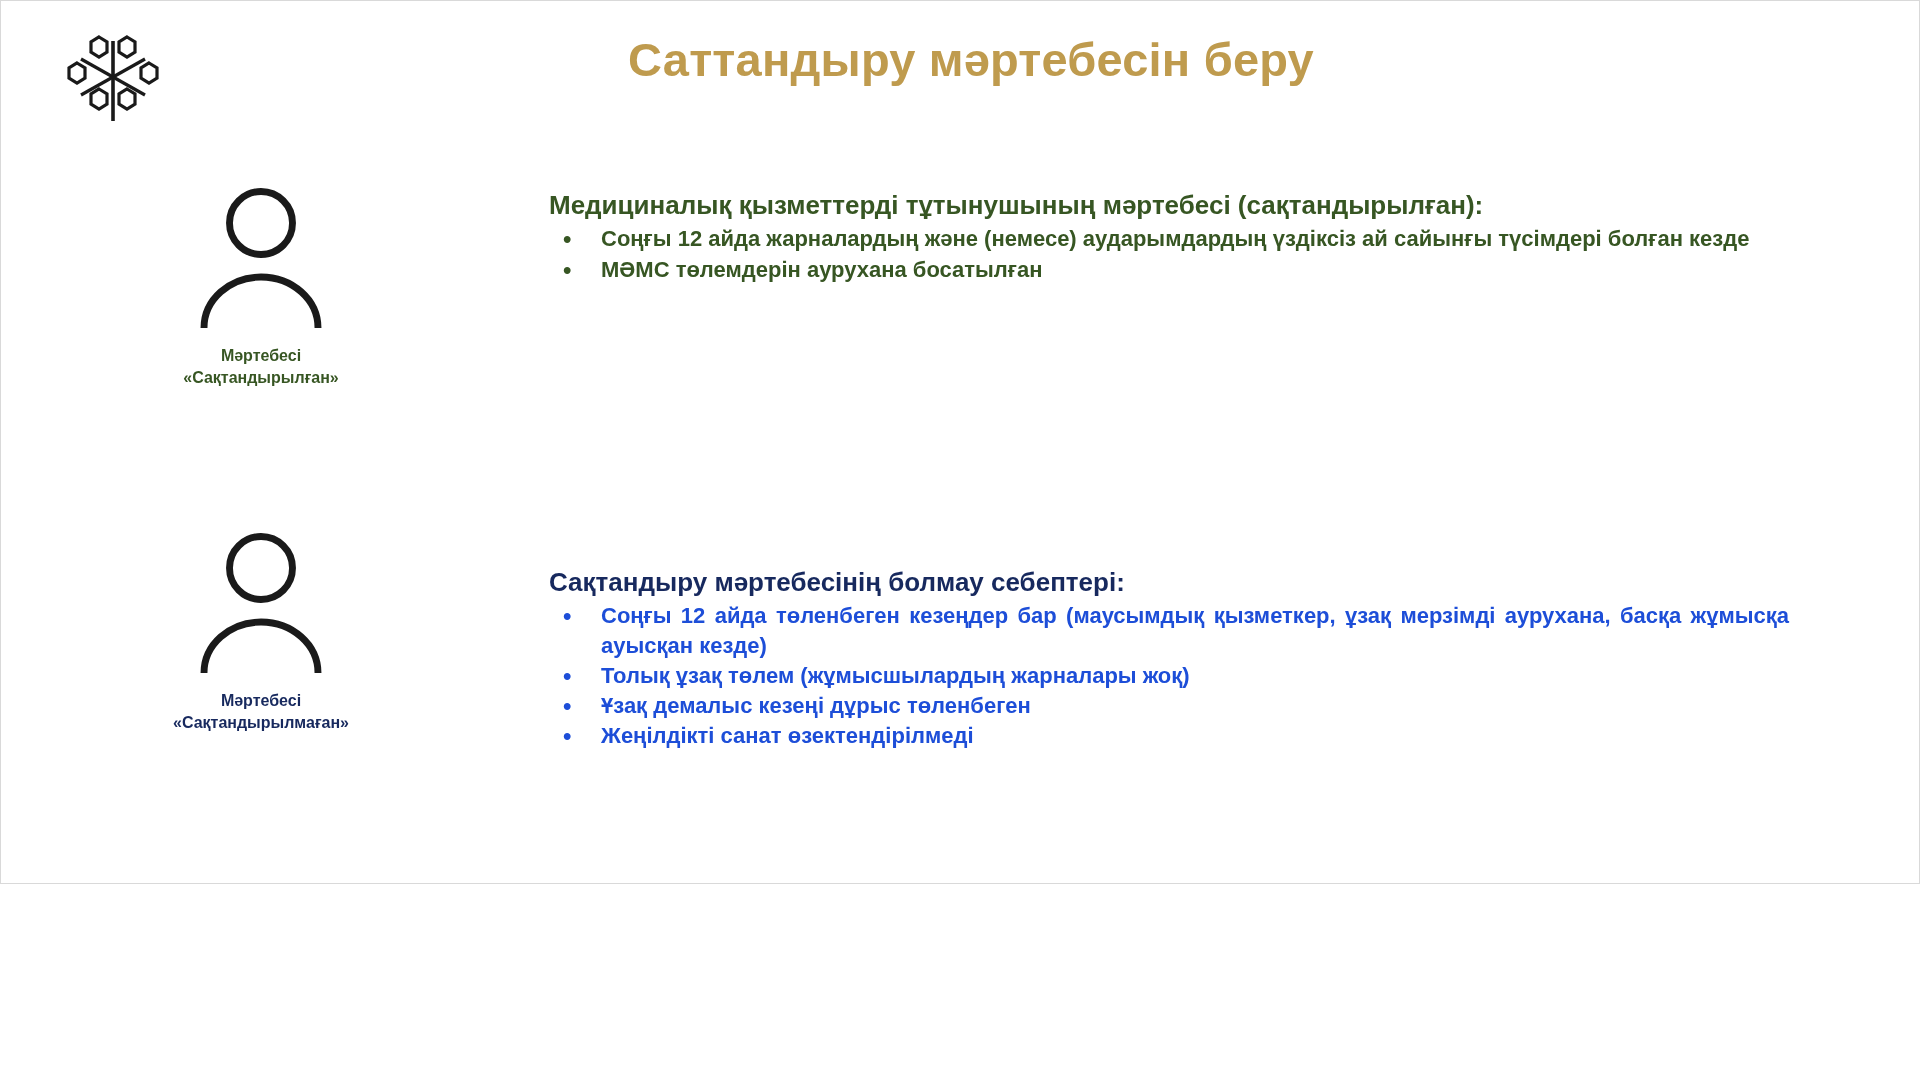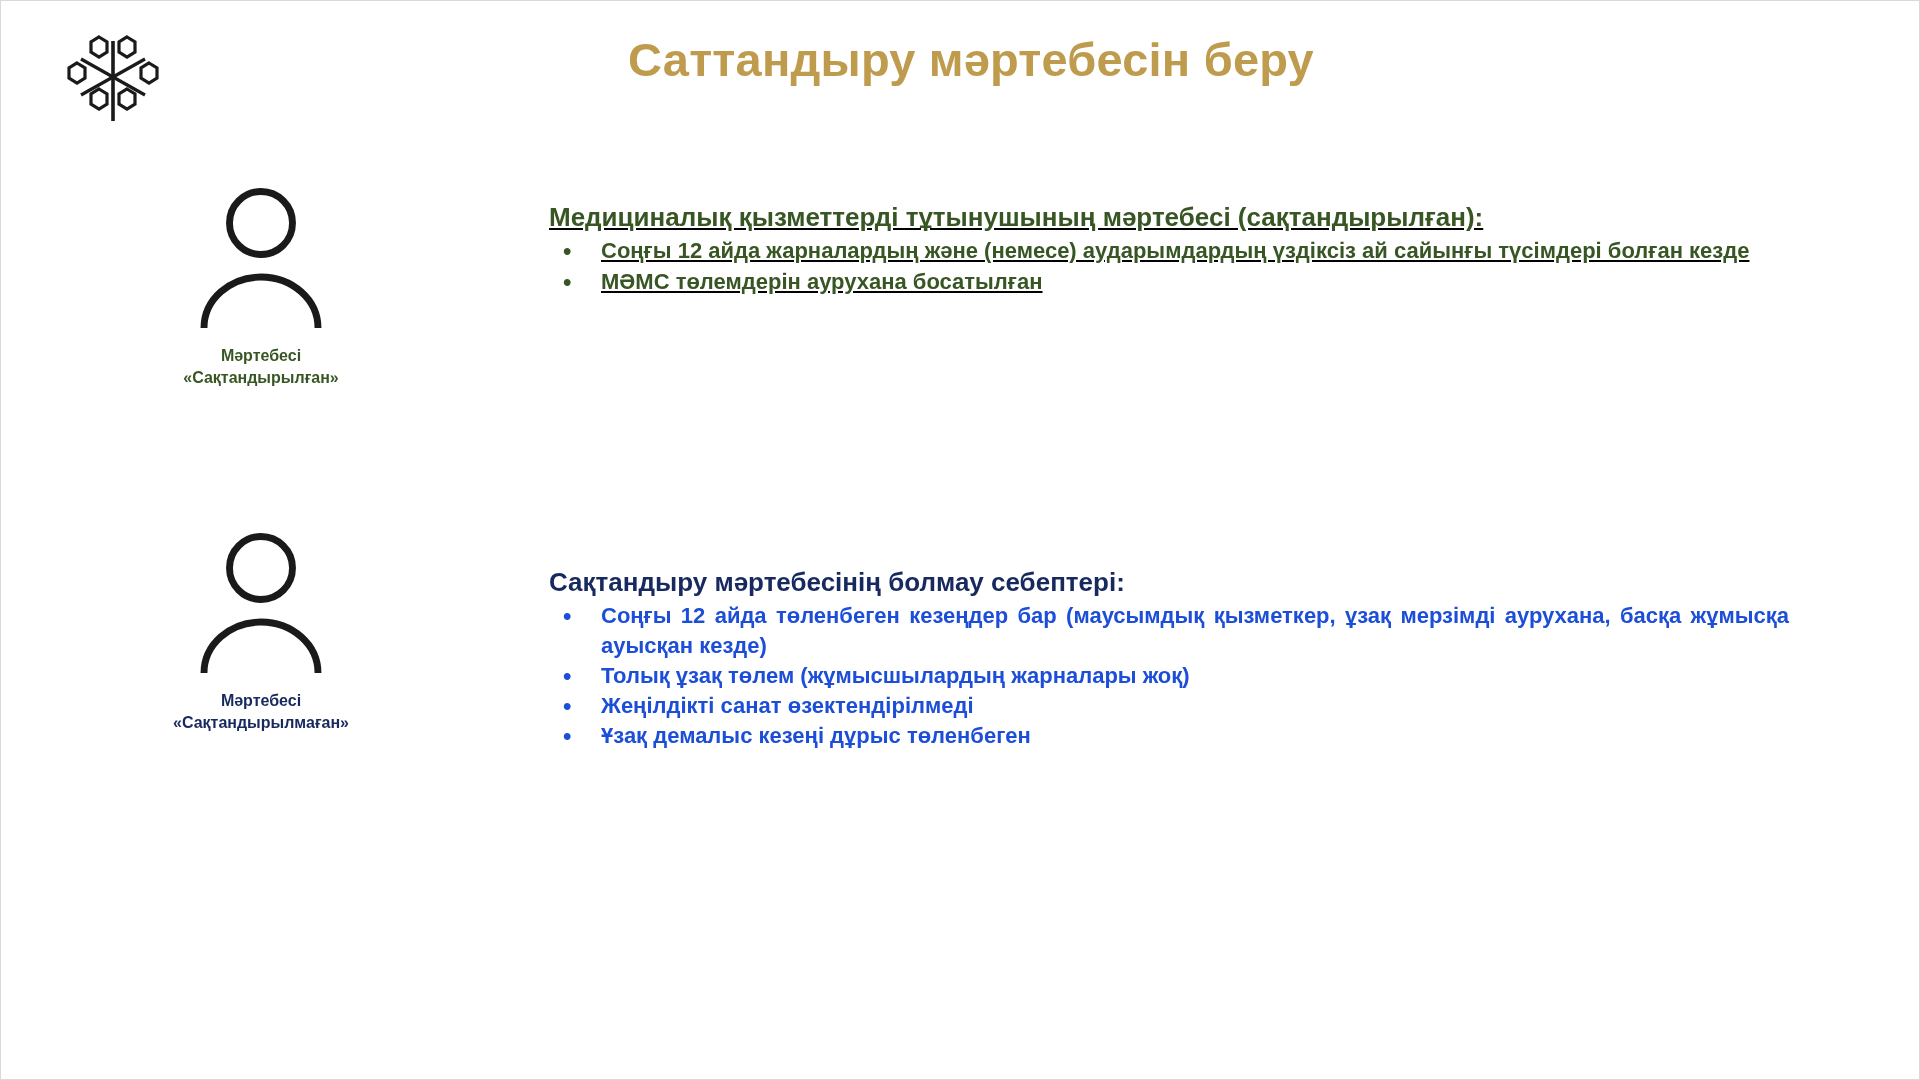--- a/index.html
+++ b/index.html
@@ -11,21 +11,21 @@
     height: 1080px;
     overflow: hidden;
   }
   body {
     font-family: "Liberation Sans", "DejaVu Sans", sans-serif;
   }
 
   .slide {
     position: relative;
     width: 1920px;
-    height: 1080px;
+    height: 884px;
     box-sizing: border-box;
     background: #ffffff;
     border: 1px solid #d9d9d9;
   }
 
   
   .logo-wrap {
     position: absolute;
     left: 58px;
     top: 26px;
@@ -73,21 +73,21 @@
   }
   .person.p1 .person-label { color: #375623; }
   .person.p2 .person-label { color: #17295e; }
 
   
   .block {
     position: absolute;
     left: 548px;
     width: 1240px;
   }
-  .block.b1 { top: 200px; text-decoration: underline; }
+  .block.b1 { top: 188px; }
   .block.b2 { top: 565px; }
 
   .block-heading {
     font-size: 26px;
     line-height: 1.28;
     margin-bottom: 2px;
   }
   .block.b1 .block-heading { color: #375623; font-weight: bold; }
   .block.b2 .block-heading { color: #17295e; font-weight: bold; }
 
@@ -185,18 +185,18 @@
       <div>Мәртебесі</div>
       <div>«Сақтандырылмаған»</div>
     </div>
   </div>
 
   <div class="block b2">
     <div class="block-heading">Сақтандыру мәртебесінің болмау себептері:</div>
     <ul class="bullets">
       <li>Соңғы 12 айда төленбеген кезеңдер бар (маусымдық қызметкер, ұзақ мерзімді аурухана, басқа жұмысқа ауысқан кезде)</li>
       <li>Толық ұзақ төлем (жұмысшылардың жарналары жоқ)</li>
+      <li>Ұзақ демалыс кезеңі дұрыс төленбеген</li>
       <li>Жеңілдікті санат өзектендірілмеді</li>
-      <li>Ұзақ демалыс кезеңі дұрыс төленбеген</li>
     </ul>
   </div>
 
 </div>
 
 </body></html>

